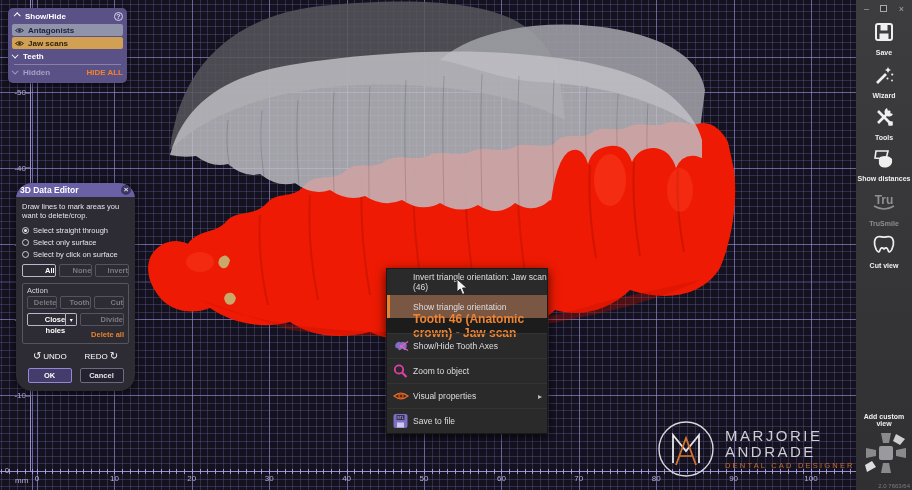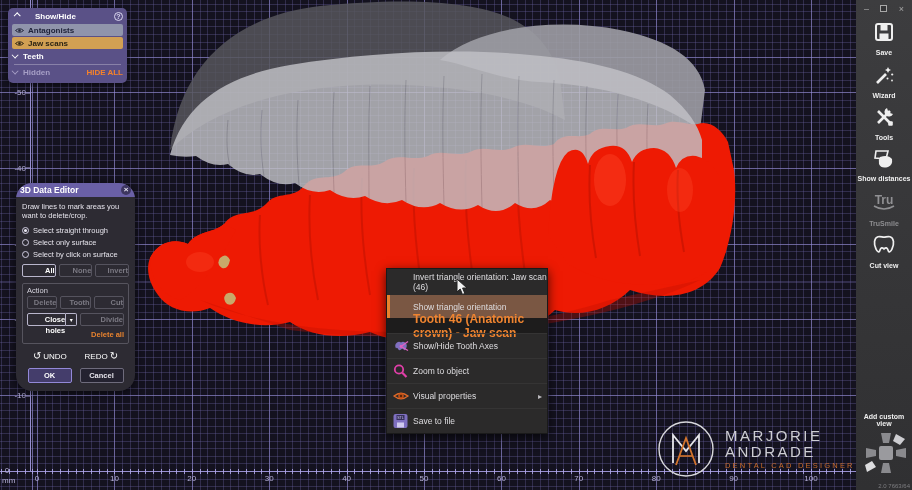--- a/index.html
+++ b/index.html
@@ -22,30 +22,30 @@
             background:#978fd0; z-index:3; }
   .axis-h { position:absolute; left:0; top:471px; width:856px; height:1px; background:#978fd0; z-index:3; }
   .tickstrip-h { position:absolute; left:0; top:469px; width:856px; height:5px; z-index:3;
     background-image:repeating-linear-gradient(to right, rgba(178,170,235,.85) 0 1px, transparent 1px 7.74px);
     background-position:37px 0; }
   .tickx { position:absolute; top:474px; transform:translateX(-50%); font-size:8px; color:#b6b0d8; z-index:4; }
   .ticky { position:absolute; left:0; width:26px; text-align:right; transform:translateY(-50%);
            font-size:8px; color:#b6b0d8; z-index:4; }
   .ticky::after { content:""; position:absolute; right:-5px; top:50%; width:5px; height:1px; background:#a59ed6; }
   .origin-label { position:absolute; left:2px; top:466px; font-size:8px; color:#b6b0d8; z-index:4; }
-  .unit-label   { position:absolute; left:2px; top:476px; font-size:8px; color:#b6b0d8; z-index:4; }
+  .unit-label   { position:absolute; left:15px; top:476px; font-size:8px; color:#b6b0d8; z-index:4; }
 
   .model-svg { position:absolute; left:140px; top:0; z-index:2; }
 
   
   .show-hide { position:absolute; left:8px; top:8px; width:119px; z-index:10;
     background:#5a5187; border-radius:5px; padding:2px 4px 4px 4px; color:#fff;
     box-shadow:0 2px 6px rgba(0,0,0,.5); }
   .sh-header { display:flex; align-items:center; height:13px; font-size:8px; font-weight:bold; }
-  .sh-header .title { flex:1; margin-left:12px; }
+  .sh-header .title { flex:1; margin-left:2px; }
   .help-circle { width:9px; height:9px; border:1px solid #d9d5ee; border-radius:50%;
     font-size:7px; line-height:7px; text-align:center; color:#d9d5ee; }
   .sh-row { display:flex; align-items:center; height:12px; margin:1px 0; border-radius:2px;
     font-size:8px; font-weight:bold; padding:0 3px; }
   .sh-row.antagonists { background:#9094ab; color:#20243a; }
   .sh-row.jawscans    { background:#d2a053; color:#2c2313; }
   .sh-row .eye { margin-right:4px; display:inline-flex; }
   .sh-group { display:flex; align-items:center; height:13px; font-size:8px; font-weight:bold; color:#fff; }
   .sh-group.dim { color:#a69fc6; }
   .sh-sep { height:1px; background:rgba(255,255,255,.28); margin:1px 2px; }

